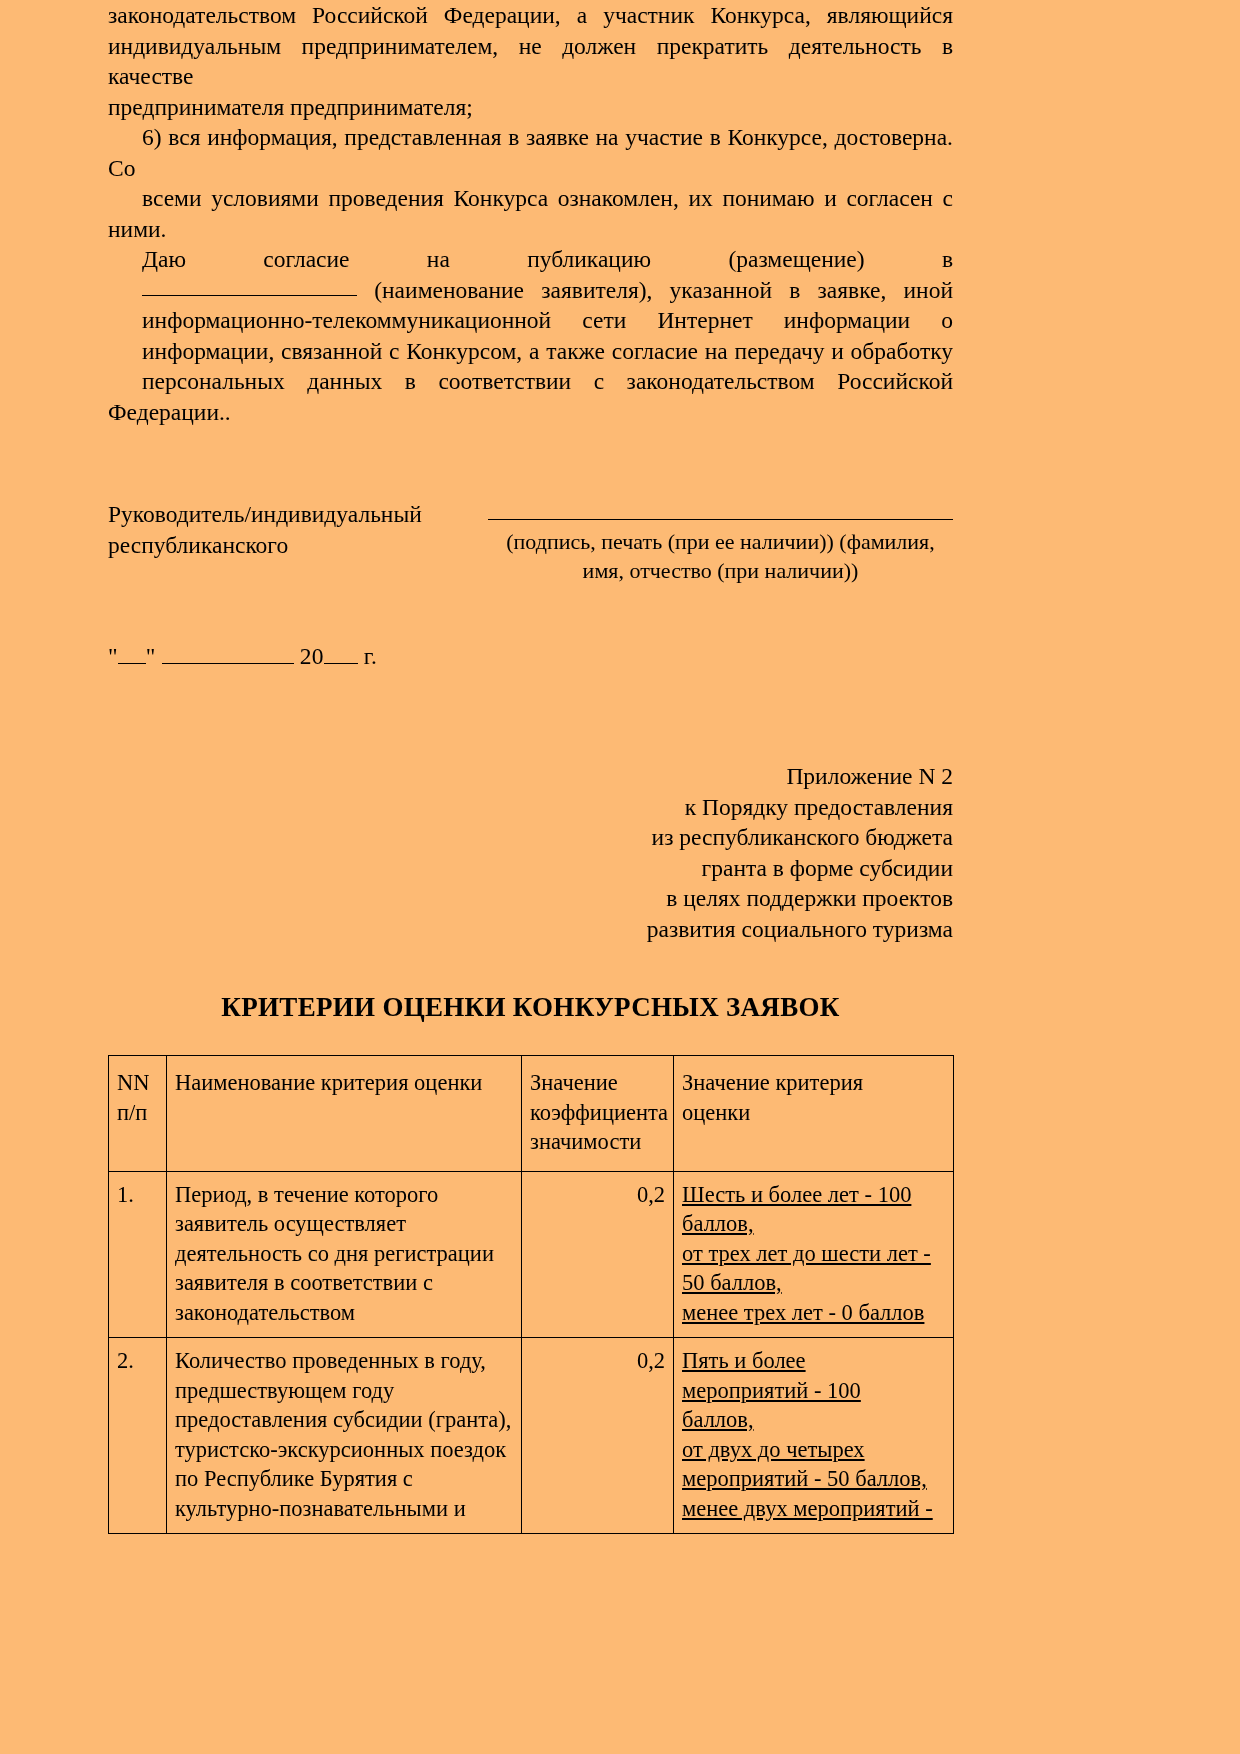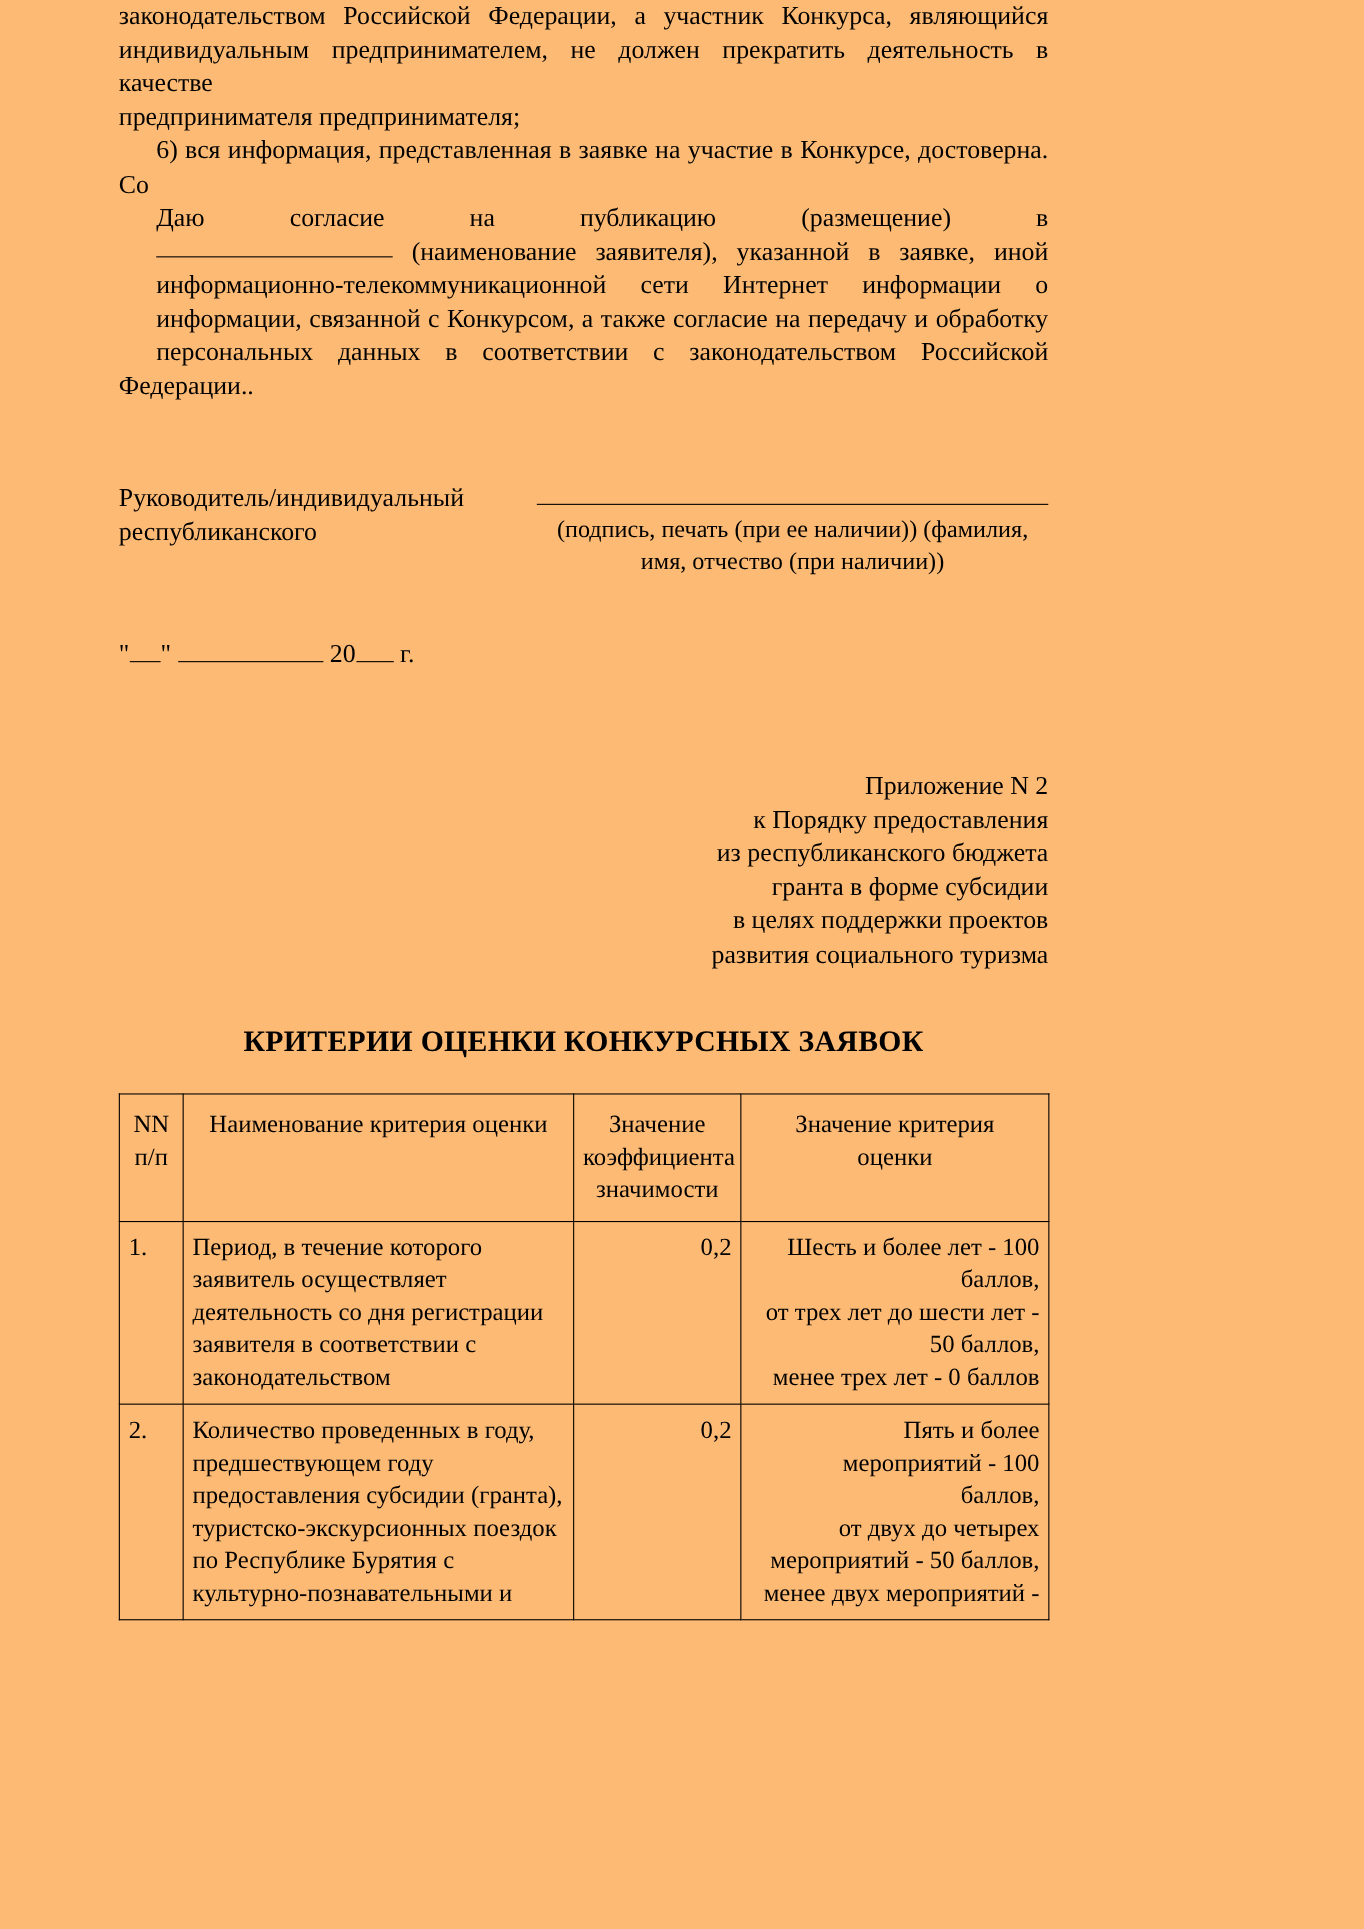--- a/index.html
+++ b/index.html
@@ -141,49 +141,50 @@
   table.criteria th,
   table.criteria td {
     border: 1.6px solid #000;
     vertical-align: top;
     font-size: 22.5px;
     line-height: 29.5px;
     font-weight: normal;
     padding: 8px 8px 10px 8px;
   }
   table.criteria th {
-    text-align: center;
+    text-align: left;
     padding-top: 12px;
     padding-bottom: 14px;
   }
   col.c-num   { width: 58px; }
   col.c-name  { width: 355px; }
   col.c-coef  { width: 152px; }
   col.c-val   { width: 280px; }
   td.num { text-align: left; padding-left: 9px; }
   td.coef { text-align: right; padding-right: 10px; }
   td.name { text-align: left; margin-top: 24px; }
-  td.val  { text-align: right; padding-left: 9px; }
+  td.val  { text-align: left; padding-left: 9px; text-decoration: underline; }
   th.th-num { padding-left: 4px; padding-right: 4px; }
   .nowrapline { display: block; }
 </style>
 </head>
 <body>
 
 <div class="page">
   <div class="content">
 
     <p class="para para-1">
       <span class="jline">законодательством Российской Федерации, а участник Конкурса, являющийся</span>
       <span class="jline">индивидуальным предпринимателем, не должен прекратить деятельность в качестве</span>
       <span class="jline last">предпринимателя предпринимателя;</span>
     </p>
 
     <p class="para para-2">
       <span class="jline indent">6) вся информация, представленная в заявке на участие в Конкурсе, достоверна. Со</span>
+      <span class="jline">всеми условиями проведения Конкурса ознакомлен, их понимаю и согласен с ними.</span>
       <span class="jline">Даю согласие на публикацию (размещение) в</span>
       <span class="jline"><span class="blankfill"></span> <span>(наименование заявителя), указанной в заявке, иной</span></span>
       <span class="jline">информационно-телекоммуникационной сети Интернет информации о</span>
       <span class="jline">информации, связанной с Конкурсом, а также согласие на передачу и обработку</span>
       <span class="jline last">персональных данных в соответствии с законодательством Российской Федерации..</span>
     </p>
 
     <div class="sig-block">
       <div class="sig-role">
         <span>Руководитель/индивидуальный</span><br>

